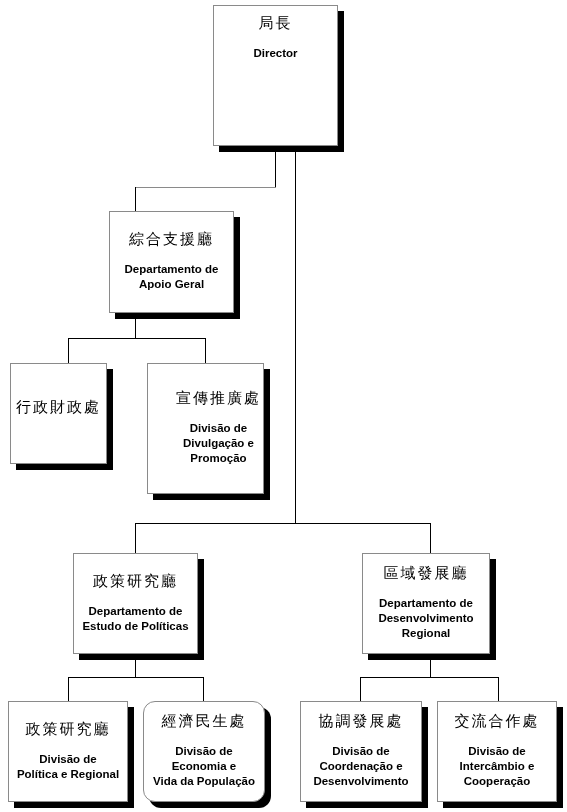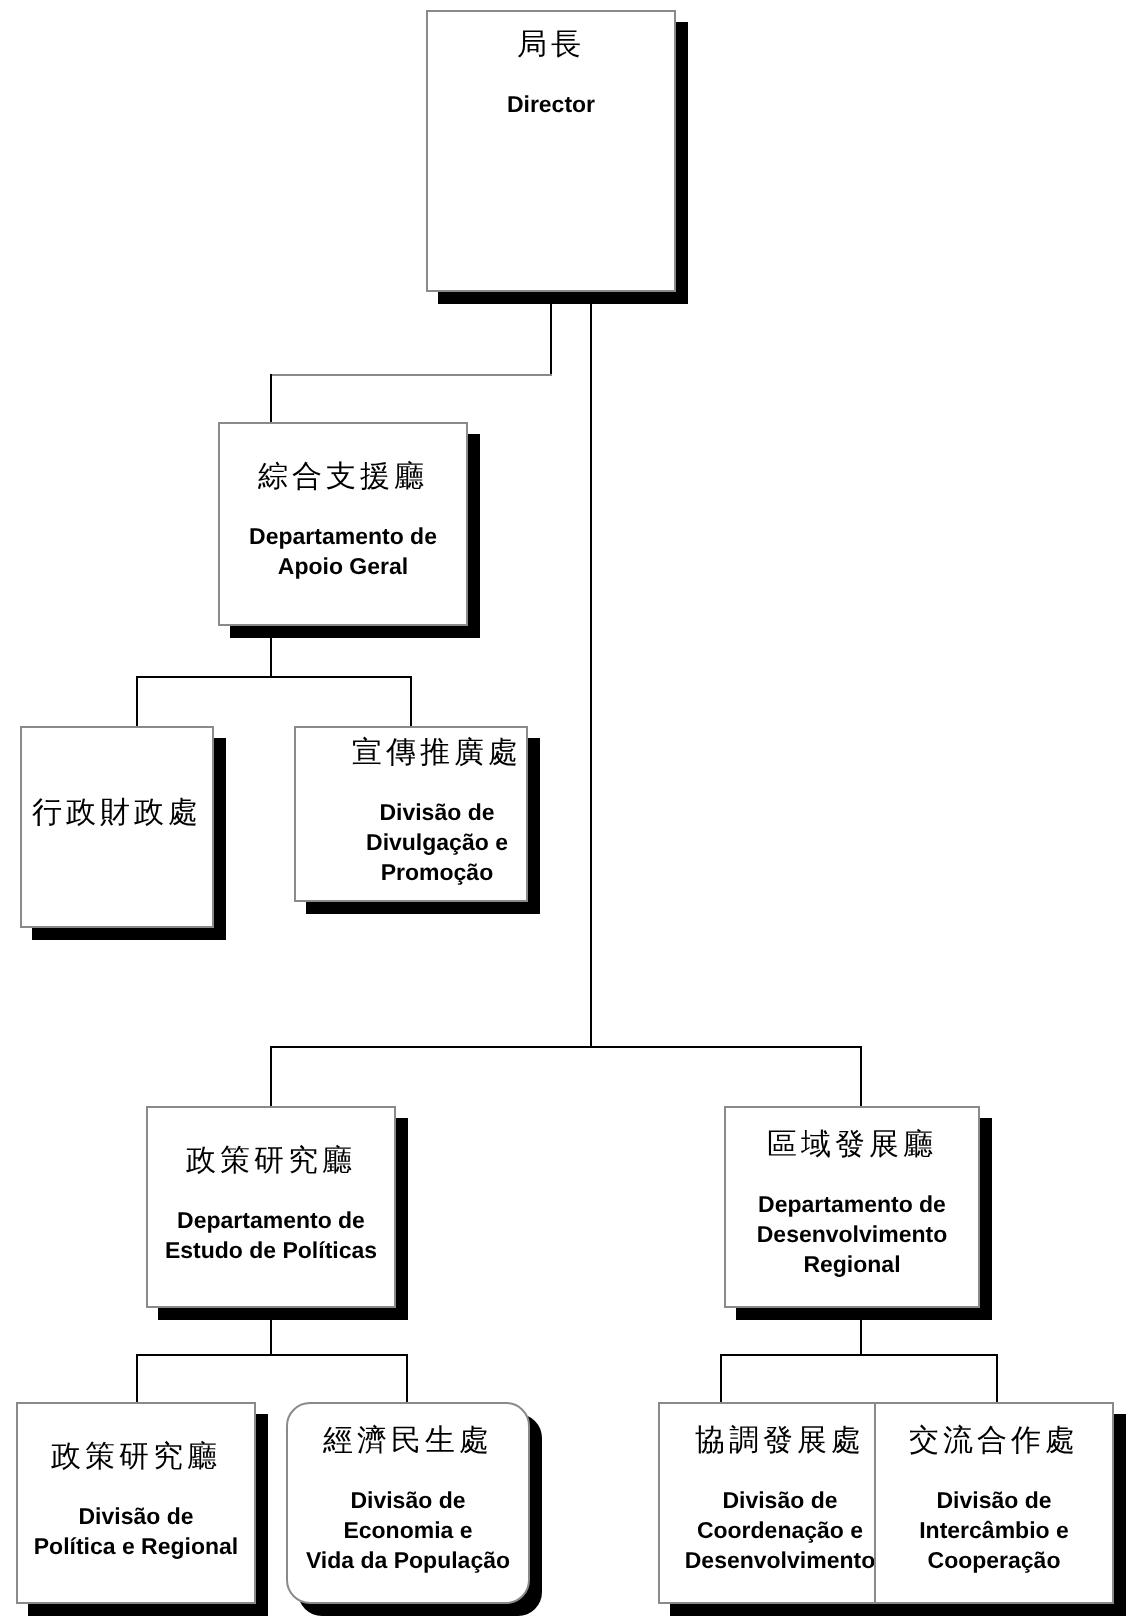--- a/index.html
+++ b/index.html
@@ -122,21 +122,21 @@
       </div>
     </div>
   </div>
 
   <div class="node" style="left:10px; top:363px; width:97px; height:101px;">
     <div class="cell">
       <div class="zh">行政財政處</div>
     </div>
   </div>
 
-  <div class="node" style="left:147px; top:363px; width:117px; height:88px;padding-left:26px;">
+  <div class="node" style="left:147px; top:363px; width:117px; height:131px;padding-left:26px;">
     <div class="cell">
       <div class="zh">宣傳推廣處</div>
       <div class="pt">
         <div>Divisão de</div>
         <div>Divulgação e</div>
         <div>Promoção</div>
       </div>
     </div>
   </div>
 
@@ -175,21 +175,21 @@
     <div class="cell">
       <div class="zh">經濟民生處</div>
       <div class="pt">
         <div>Divisão de</div>
         <div>Economia e</div>
         <div>Vida da População</div>
       </div>
     </div>
   </div>
 
-  <div class="node" style="left:300px; top:701px; width:122px; height:101px;margin-left:29px;">
+  <div class="node" style="left:300px; top:701px; width:122px; height:101px;">
     <div class="cell">
       <div class="zh">協調發展處</div>
       <div class="pt">
         <div>Divisão de</div>
         <div>Coordenação e</div>
         <div>Desenvolvimento</div>
       </div>
     </div>
   </div>
 

